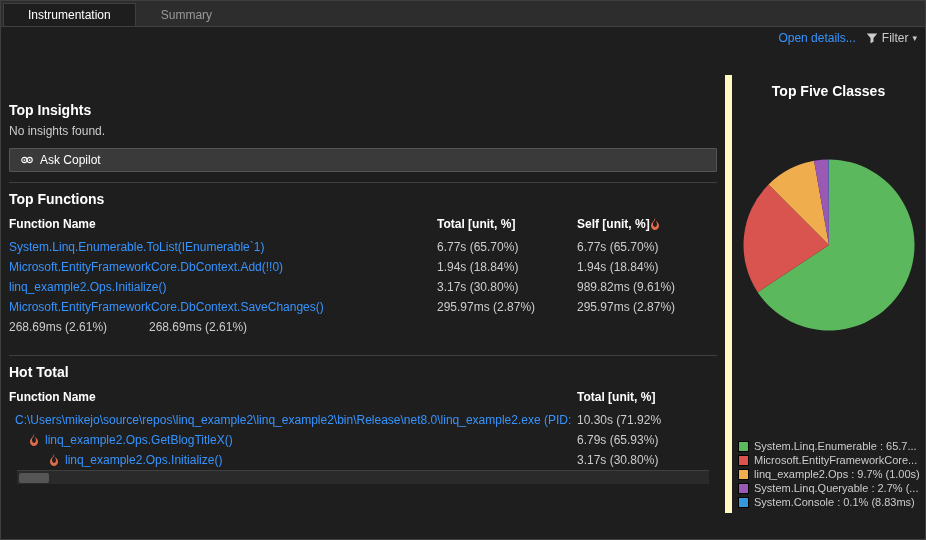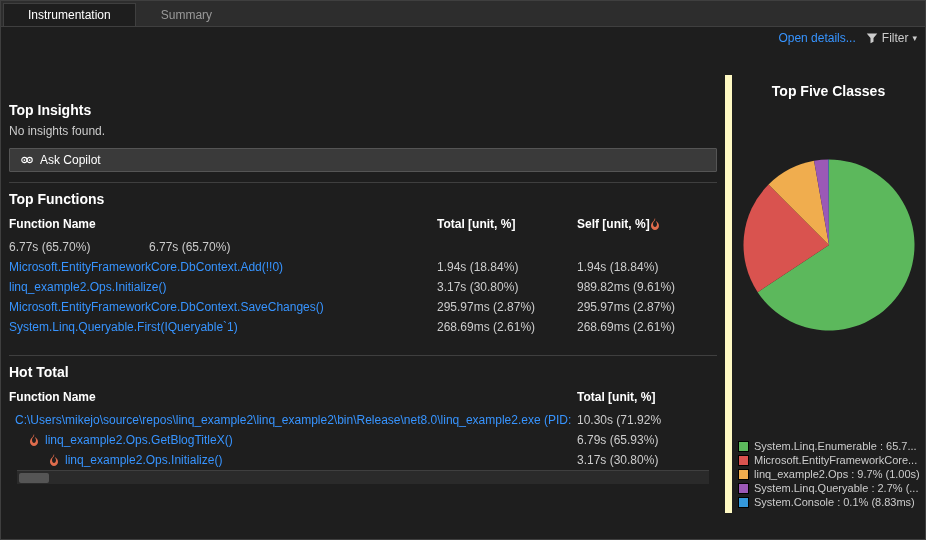--- a/index.html
+++ b/index.html
@@ -83,40 +83,40 @@
           <div class="col-total">Total [unit, %]</div>
           <div class="col-self">
             <span>Self [unit, %]</span>
             <svg class="flame" viewBox="0 0 10 12">
                 <path d="M5 0c1 3-2 3-2 6 0 2 1 3 2 3s2-1 2-3c0-1-1-2-1-3 1 1 3 2 3 5 0 2-2 4-4 4s-4-2-4-4c0-4 3-4 4-8z" fill="#e06c4c"></path>
               </svg>
           </div>
         </div>
         <div id="tf-rows">
             <div class="row">
+              <div class="col-name link">System.Linq.Enumerable.ToList(IEnumerable`1)</div>
               <div class="col-total">6.77s (65.70%)</div>
               <div class="col-self">6.77s (65.70%)</div>
             </div>
             <div class="row">
               <div class="col-name link">Microsoft.EntityFrameworkCore.DbContext.Add(!!0)</div>
               <div class="col-total">1.94s (18.84%)</div>
               <div class="col-self">1.94s (18.84%)</div>
             </div>
             <div class="row">
               <div class="col-name link">linq_example2.Ops.Initialize()</div>
               <div class="col-total">3.17s (30.80%)</div>
               <div class="col-self">989.82ms (9.61%)</div>
             </div>
             <div class="row">
               <div class="col-name link">Microsoft.EntityFrameworkCore.DbContext.SaveChanges()</div>
               <div class="col-total">295.97ms (2.87%)</div>
               <div class="col-self">295.97ms (2.87%)</div>
             </div>
             <div class="row">
-              <div class="col-name link">System.Linq.Queryable.First(IQueryable`1)</div>
               <div class="col-total">268.69ms (2.61%)</div>
               <div class="col-self">268.69ms (2.61%)</div>
             </div>
           </div>
       </div>
 
       <div class="divider" style="margin-top:18px;"></div>
       <div class="section-title">Hot Total</div>
       <div class="table hotpath">
         <div class="thead">

